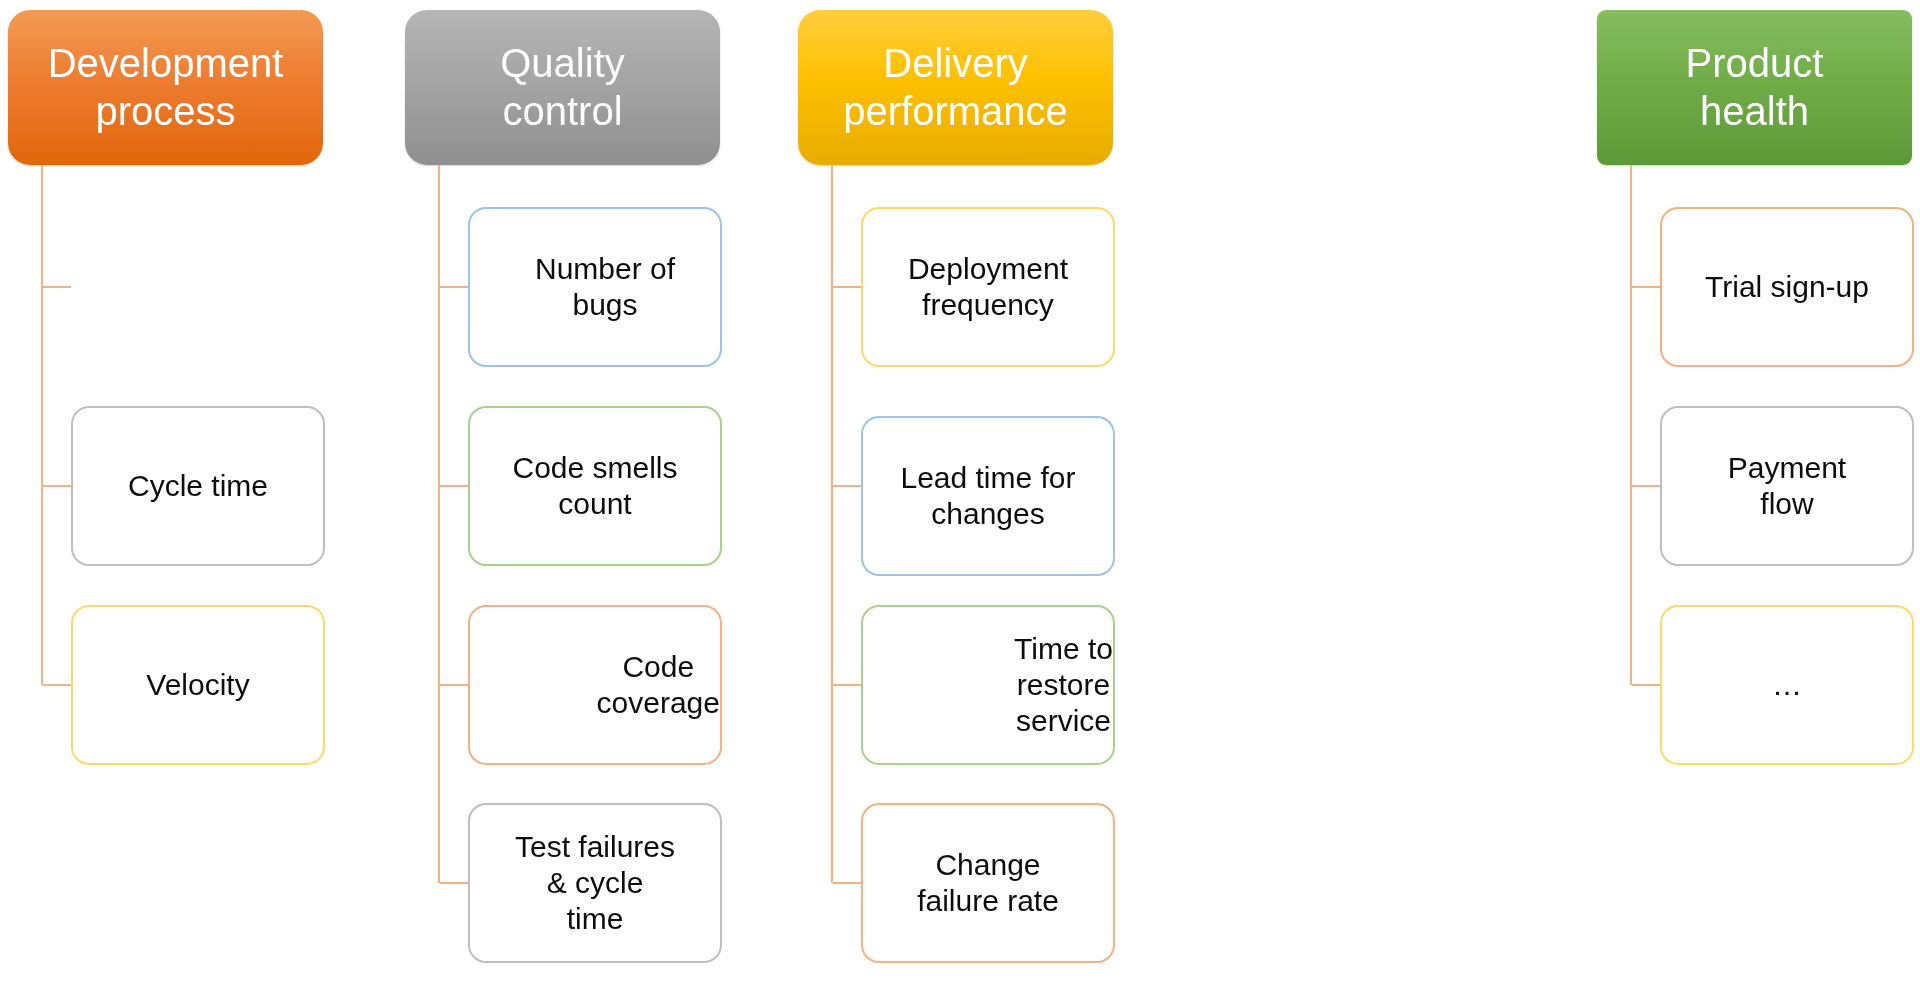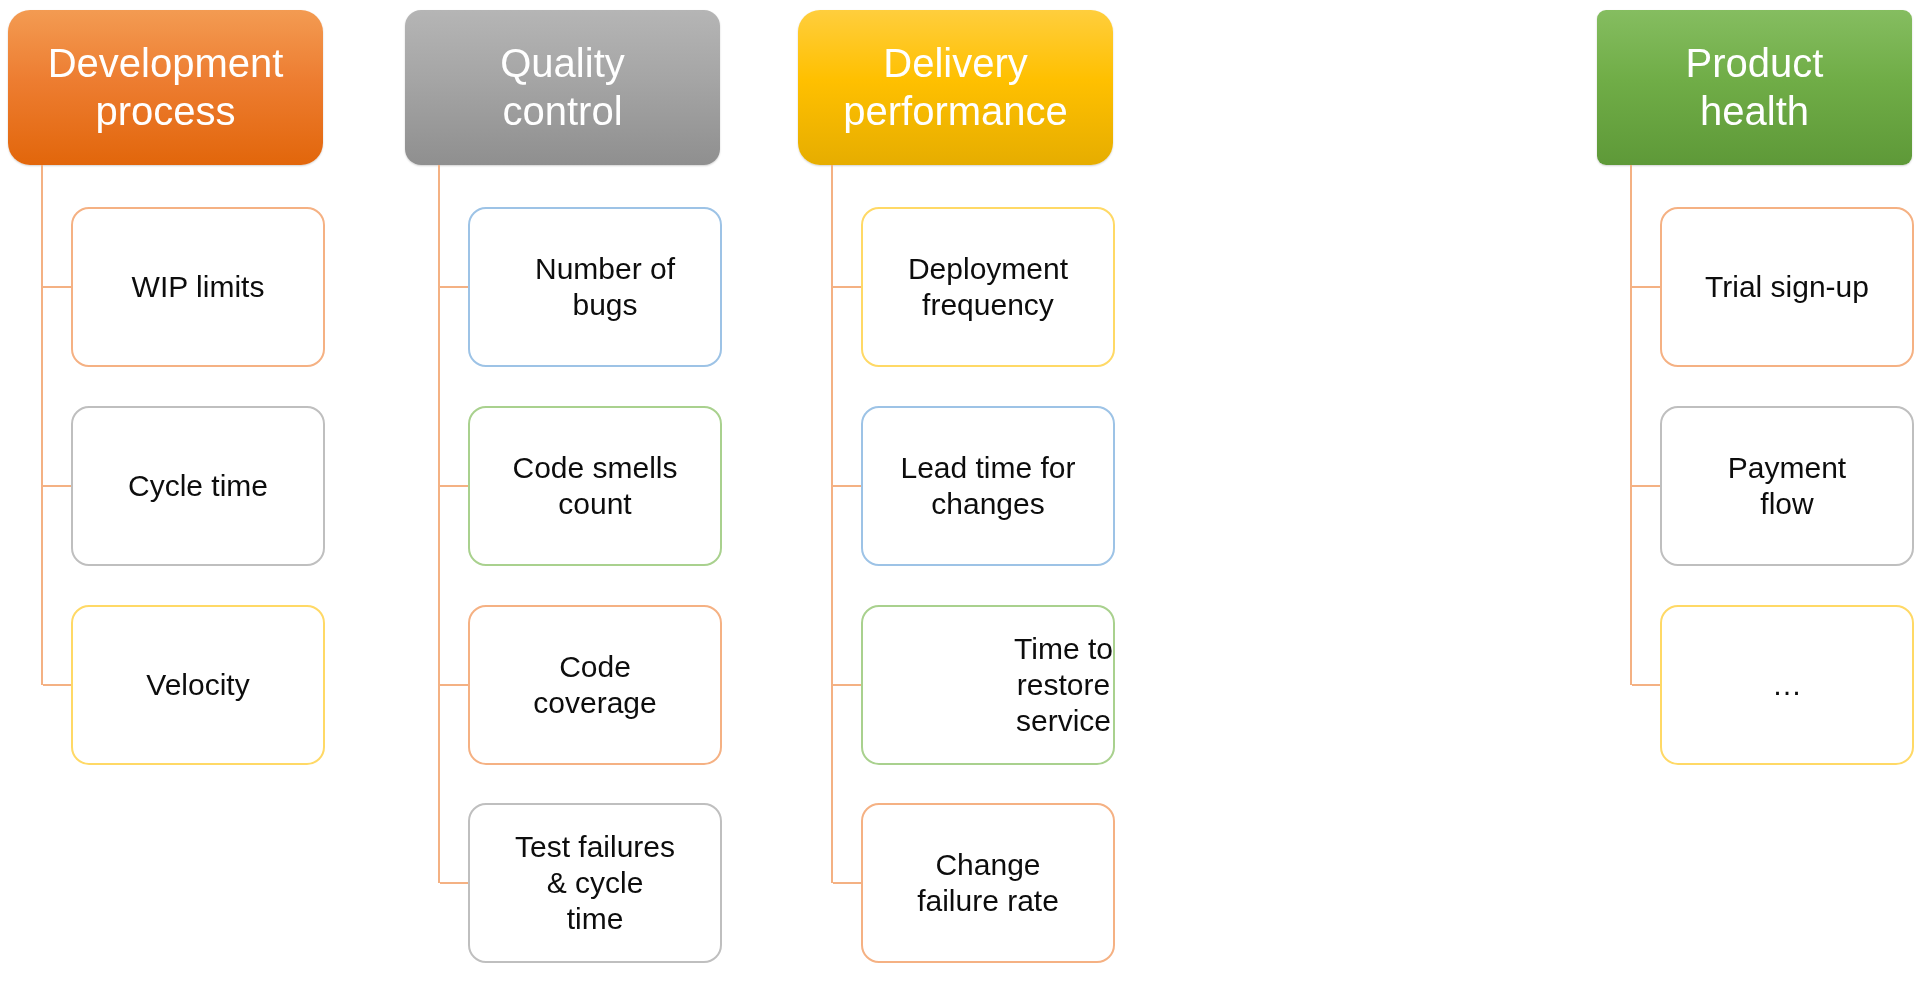--- a/index.html
+++ b/index.html
@@ -44,48 +44,45 @@
 
 <div class="canvas">
 
   <div class="column" style="left:8px">
     <div class="header" style="background: linear-gradient(rgb(243, 155, 82) 0%, rgb(237, 125, 49) 45%, rgb(226, 102, 11) 100%);">Development
 process</div>
     <div class="trunk h3" style="background: rgb(244, 177, 131);"></div>
     <div class="stub s0" style="background: rgb(244, 177, 131);"></div>
     <div class="stub s1" style="background: rgb(244, 177, 131);"></div>
     <div class="stub s2" style="background: rgb(244, 177, 131);"></div>
-    <div class="child c0" style="border-color: rgb(245, 177, 131);">
-      <span>WIP limits</span>
-    </div>
     <div class="child c1" style="border-color: rgb(191, 191, 191);">
       <span>Cycle time</span>
     </div>
     <div class="child c2" style="border-color: rgb(255, 217, 102);">
       <span>Velocity</span>
     </div>
   </div>
 
   <div class="column" style="left:405px">
-    <div class="header" style="background: linear-gradient(rgb(181, 181, 181) 0%, rgb(165, 165, 165) 45%, rgb(143, 143, 143) 100%); border-radius: 16px;">Quality
+    <div class="header" style="background: linear-gradient(rgb(181, 181, 181) 0%, rgb(165, 165, 165) 45%, rgb(143, 143, 143) 100%);">Quality
 control</div>
     <div class="trunk h4" style="background: rgb(244, 177, 131);"></div>
     <div class="stub s0" style="background: rgb(244, 177, 131);"></div>
     <div class="stub s1" style="background: rgb(244, 177, 131);"></div>
     <div class="stub s2" style="background: rgb(244, 177, 131);"></div>
     <div class="stub s3" style="background: rgb(244, 177, 131);"></div>
     <div class="child c0" style="border-color: rgb(157, 195, 230); padding-left: 20px;">
       <span>Number of
 bugs</span>
     </div>
     <div class="child c1" style="border-color: rgb(169, 209, 142);">
       <span>Code smells
 count</span>
     </div>
-    <div class="child c2" style="border-color: rgb(245, 177, 131);">
+    <div class="child c2" style="border-color: rgb(245, 177, 131); justify-content: flex-end;">
       <span>Code
 coverage</span>
     </div>
     <div class="child c3" style="border-color: rgb(191, 191, 191);">
       <span>Test failures
 &amp;  cycle
 time</span>
     </div>
   </div>
 
@@ -94,21 +91,21 @@
 performance</div>
     <div class="trunk h4" style="background: rgb(244, 177, 131);"></div>
     <div class="stub s0" style="background: rgb(244, 177, 131);"></div>
     <div class="stub s1" style="background: rgb(244, 177, 131);"></div>
     <div class="stub s2" style="background: rgb(244, 177, 131);"></div>
     <div class="stub s3" style="background: rgb(244, 177, 131);"></div>
     <div class="child c0" style="border-color: rgb(255, 217, 102);">
       <span>Deployment
 frequency</span>
     </div>
-    <div class="child c1" style="border-color: rgb(157, 195, 230);">
+    <div class="child c1" style="border-color: rgb(157, 195, 230); margin-top: 10px;">
       <span>Lead time for
 changes</span>
     </div>
     <div class="child c2" style="border-color: rgb(169, 209, 142); justify-content: flex-end;">
       <span>Time to
 restore
 service</span>
     </div>
     <div class="child c3" style="border-color: rgb(245, 177, 131);">
       <span>Change

